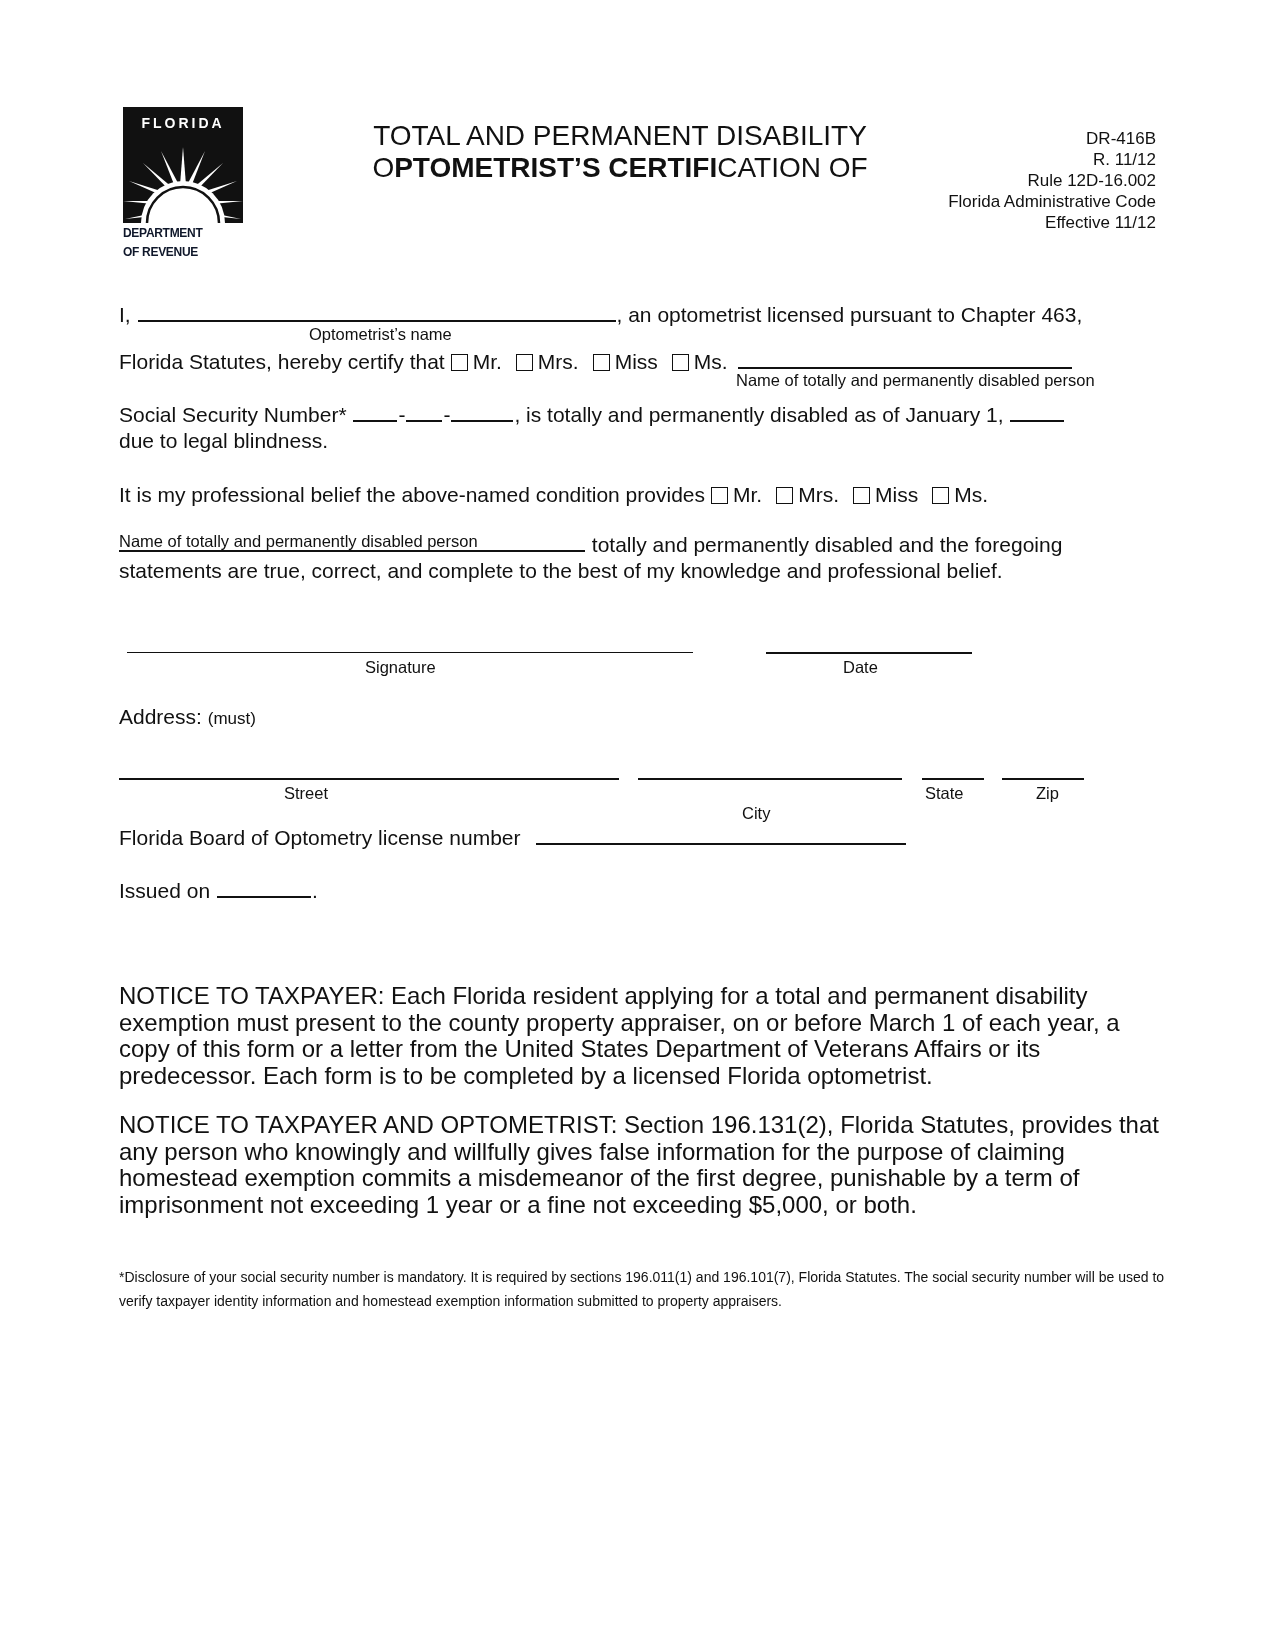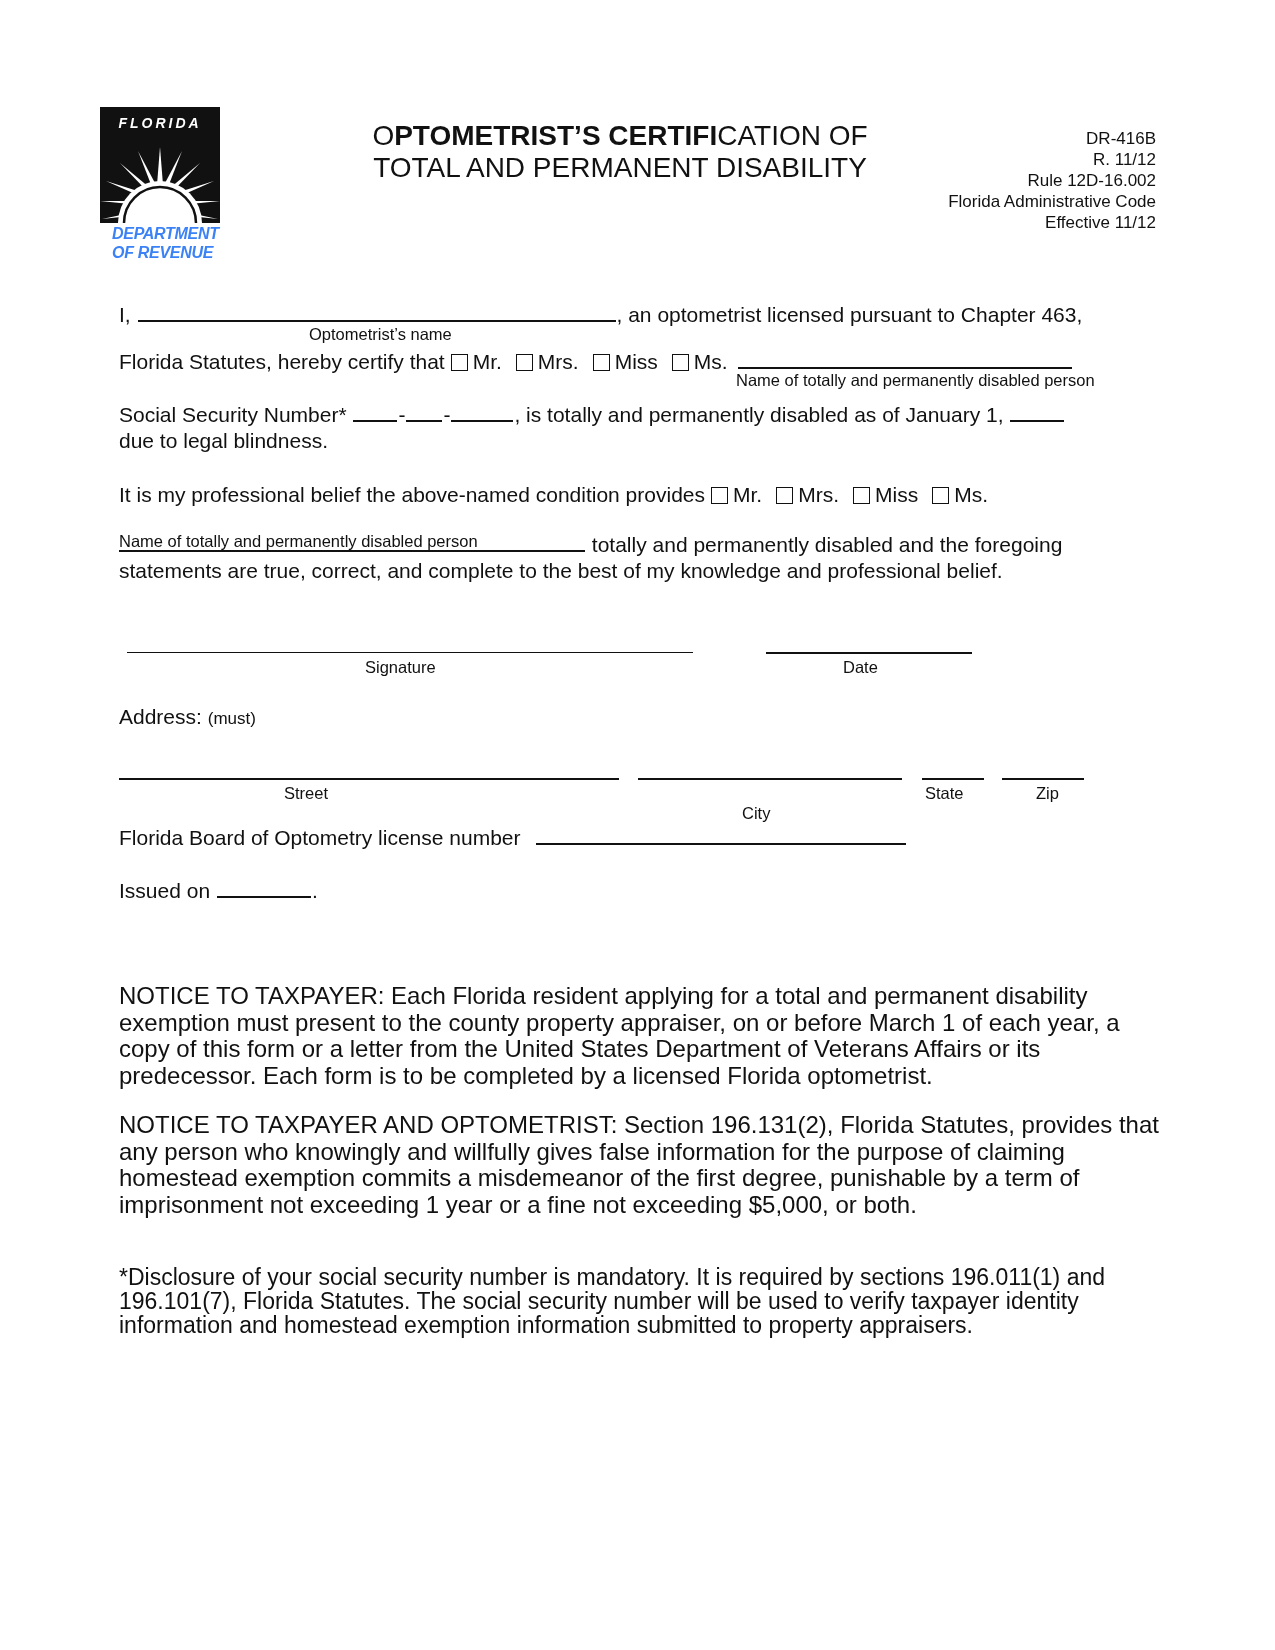--- a/index.html
+++ b/index.html
@@ -4,28 +4,28 @@
 <style>
   html, body { margin: 0; padding: 0; background: #ffffff; }
   body { width: 1275px; height: 1650px; position: relative; overflow: hidden;
          font-family: "Liberation Sans", sans-serif; color: #111; }
   .abs { position: absolute; white-space: nowrap; }
   .t21 { font-size: 21px; line-height: 24px; }
   .t16 { font-size: 16.5px; line-height: 19px; }
   .line { display: inline-block; border-bottom: 2px solid #111; vertical-align: baseline; height: 0; margin: 0 1px; }
   .hline { position: absolute; height: 0; border-top: 2px solid #111; }
   .cb { display: inline-block; width: 17px; height: 17px; border: 1.5px solid #111; vertical-align: -2px; margin: 0 5px 0 7px; box-sizing: border-box; }
-  .logo { position: absolute; left: 100px; top: 107px; width: 120px; height: 152px; font-style: italic; }
+  .logo { position: absolute; left: 123px; top: 107px; width: 120px; height: 152px; }
   .logo-box { width: 120px; height: 116px; background: #111; position: relative; overflow: hidden; }
   .logo-word { position: absolute; top: 8px; left: 0; width: 120px; text-align: center; color: #fff; font-weight: bold; font-size: 14px; letter-spacing: 3px; }
-  .logo-dept { font-weight: bold; font-size: 16px; line-height: 17px; color: #3b82f6; letter-spacing: -0.3px; margin-top: 2px; margin-left: 12px; }
+  .logo-dept { font-weight: bold; font-size: 12px; line-height: 17px; color: #0f172a; letter-spacing: -0.3px; margin-top: 2px; }
   .title { position: absolute; left: 300px; top: 120px; width: 640px; text-align: center; font-size: 28px; line-height: 32px; }
   .meta { position: absolute; right: 119px; top: 128px; text-align: right; font-size: 17px; line-height: 21px; }
   .para { position: absolute; left: 119px; width: 1040px; font-size: 24px; line-height: 26.5px; white-space: normal; }
-  .foot { position: absolute; left: 119px; width: 1050px; font-size: 23px; line-height: 24px; white-space: normal; }
+  .foot { position: absolute; left: 119px; width: 1050px; font-size: 14px; line-height: 24px; white-space: normal; }
 </style>
 </head>
 <body>
 
 <div class="logo">
   <div class="logo-box">
     <div class="logo-word">FLORIDA</div>
     <svg width="120" height="116" viewBox="0 0 120 116" style="position:absolute;left:0;top:0;">
       <g fill="#fff">
         <polygon points="60,40 57,78 63,78"></polygon>
@@ -42,22 +42,22 @@
       </g>
       <path d="M18,116 A42,42 0 0 1 102,116 Z" fill="#fff"></path>
       <path d="M24,116 A36,36 0 0 1 96,116" fill="none" stroke="#111" stroke-width="2.5"></path>
     </svg>
   </div>
   <div class="logo-dept">DEPARTMENT</div>
   <div class="logo-dept">OF REVENUE</div>
 </div>
 
 <div class="title">
+  <div>TOTAL AND PERMANENT DISABILITY</div>
   <div><span>O</span><b>PTOMETRIST’S CERTIFI</b><span>CATION OF</span></div>
-  <div>TOTAL AND PERMANENT DISABILITY</div>
 </div>
 
 <div class="meta">
   <div>DR-416B</div>
   <div>R. 11/12</div>
   <div>Rule 12D-16.002</div>
   <div>Florida Administrative Code</div>
   <div>Effective 11/12</div>
 </div>
 

